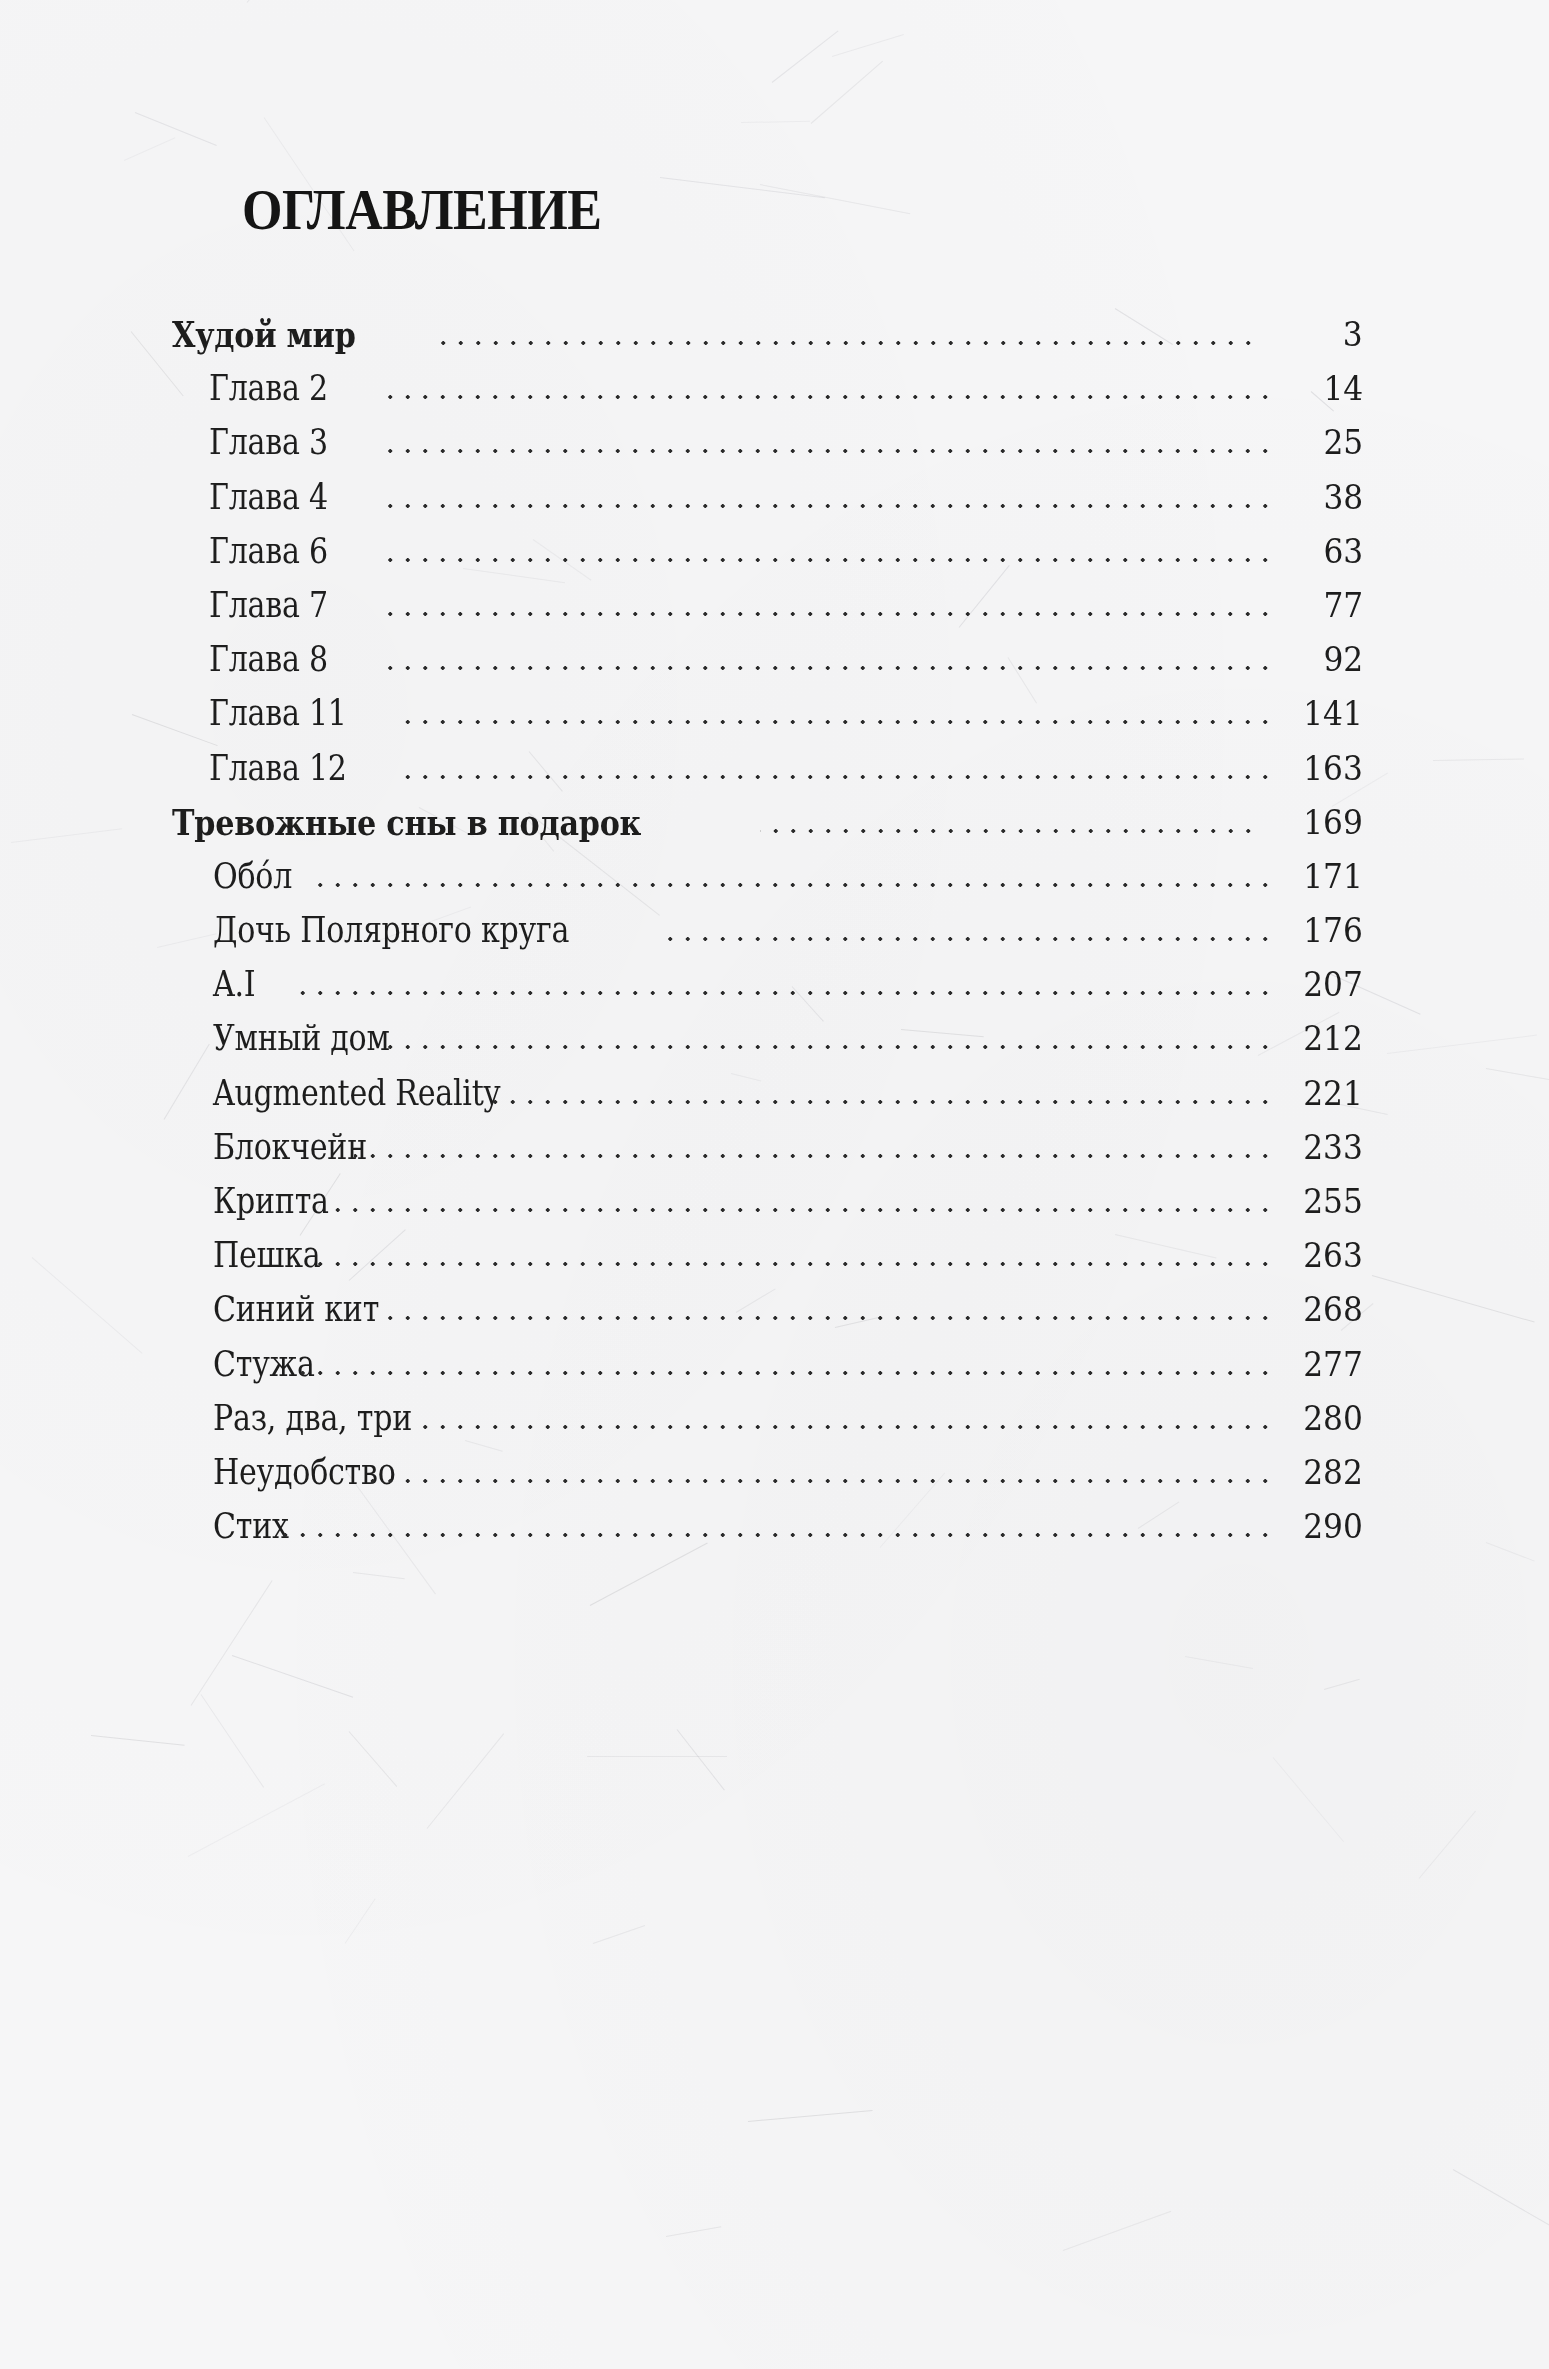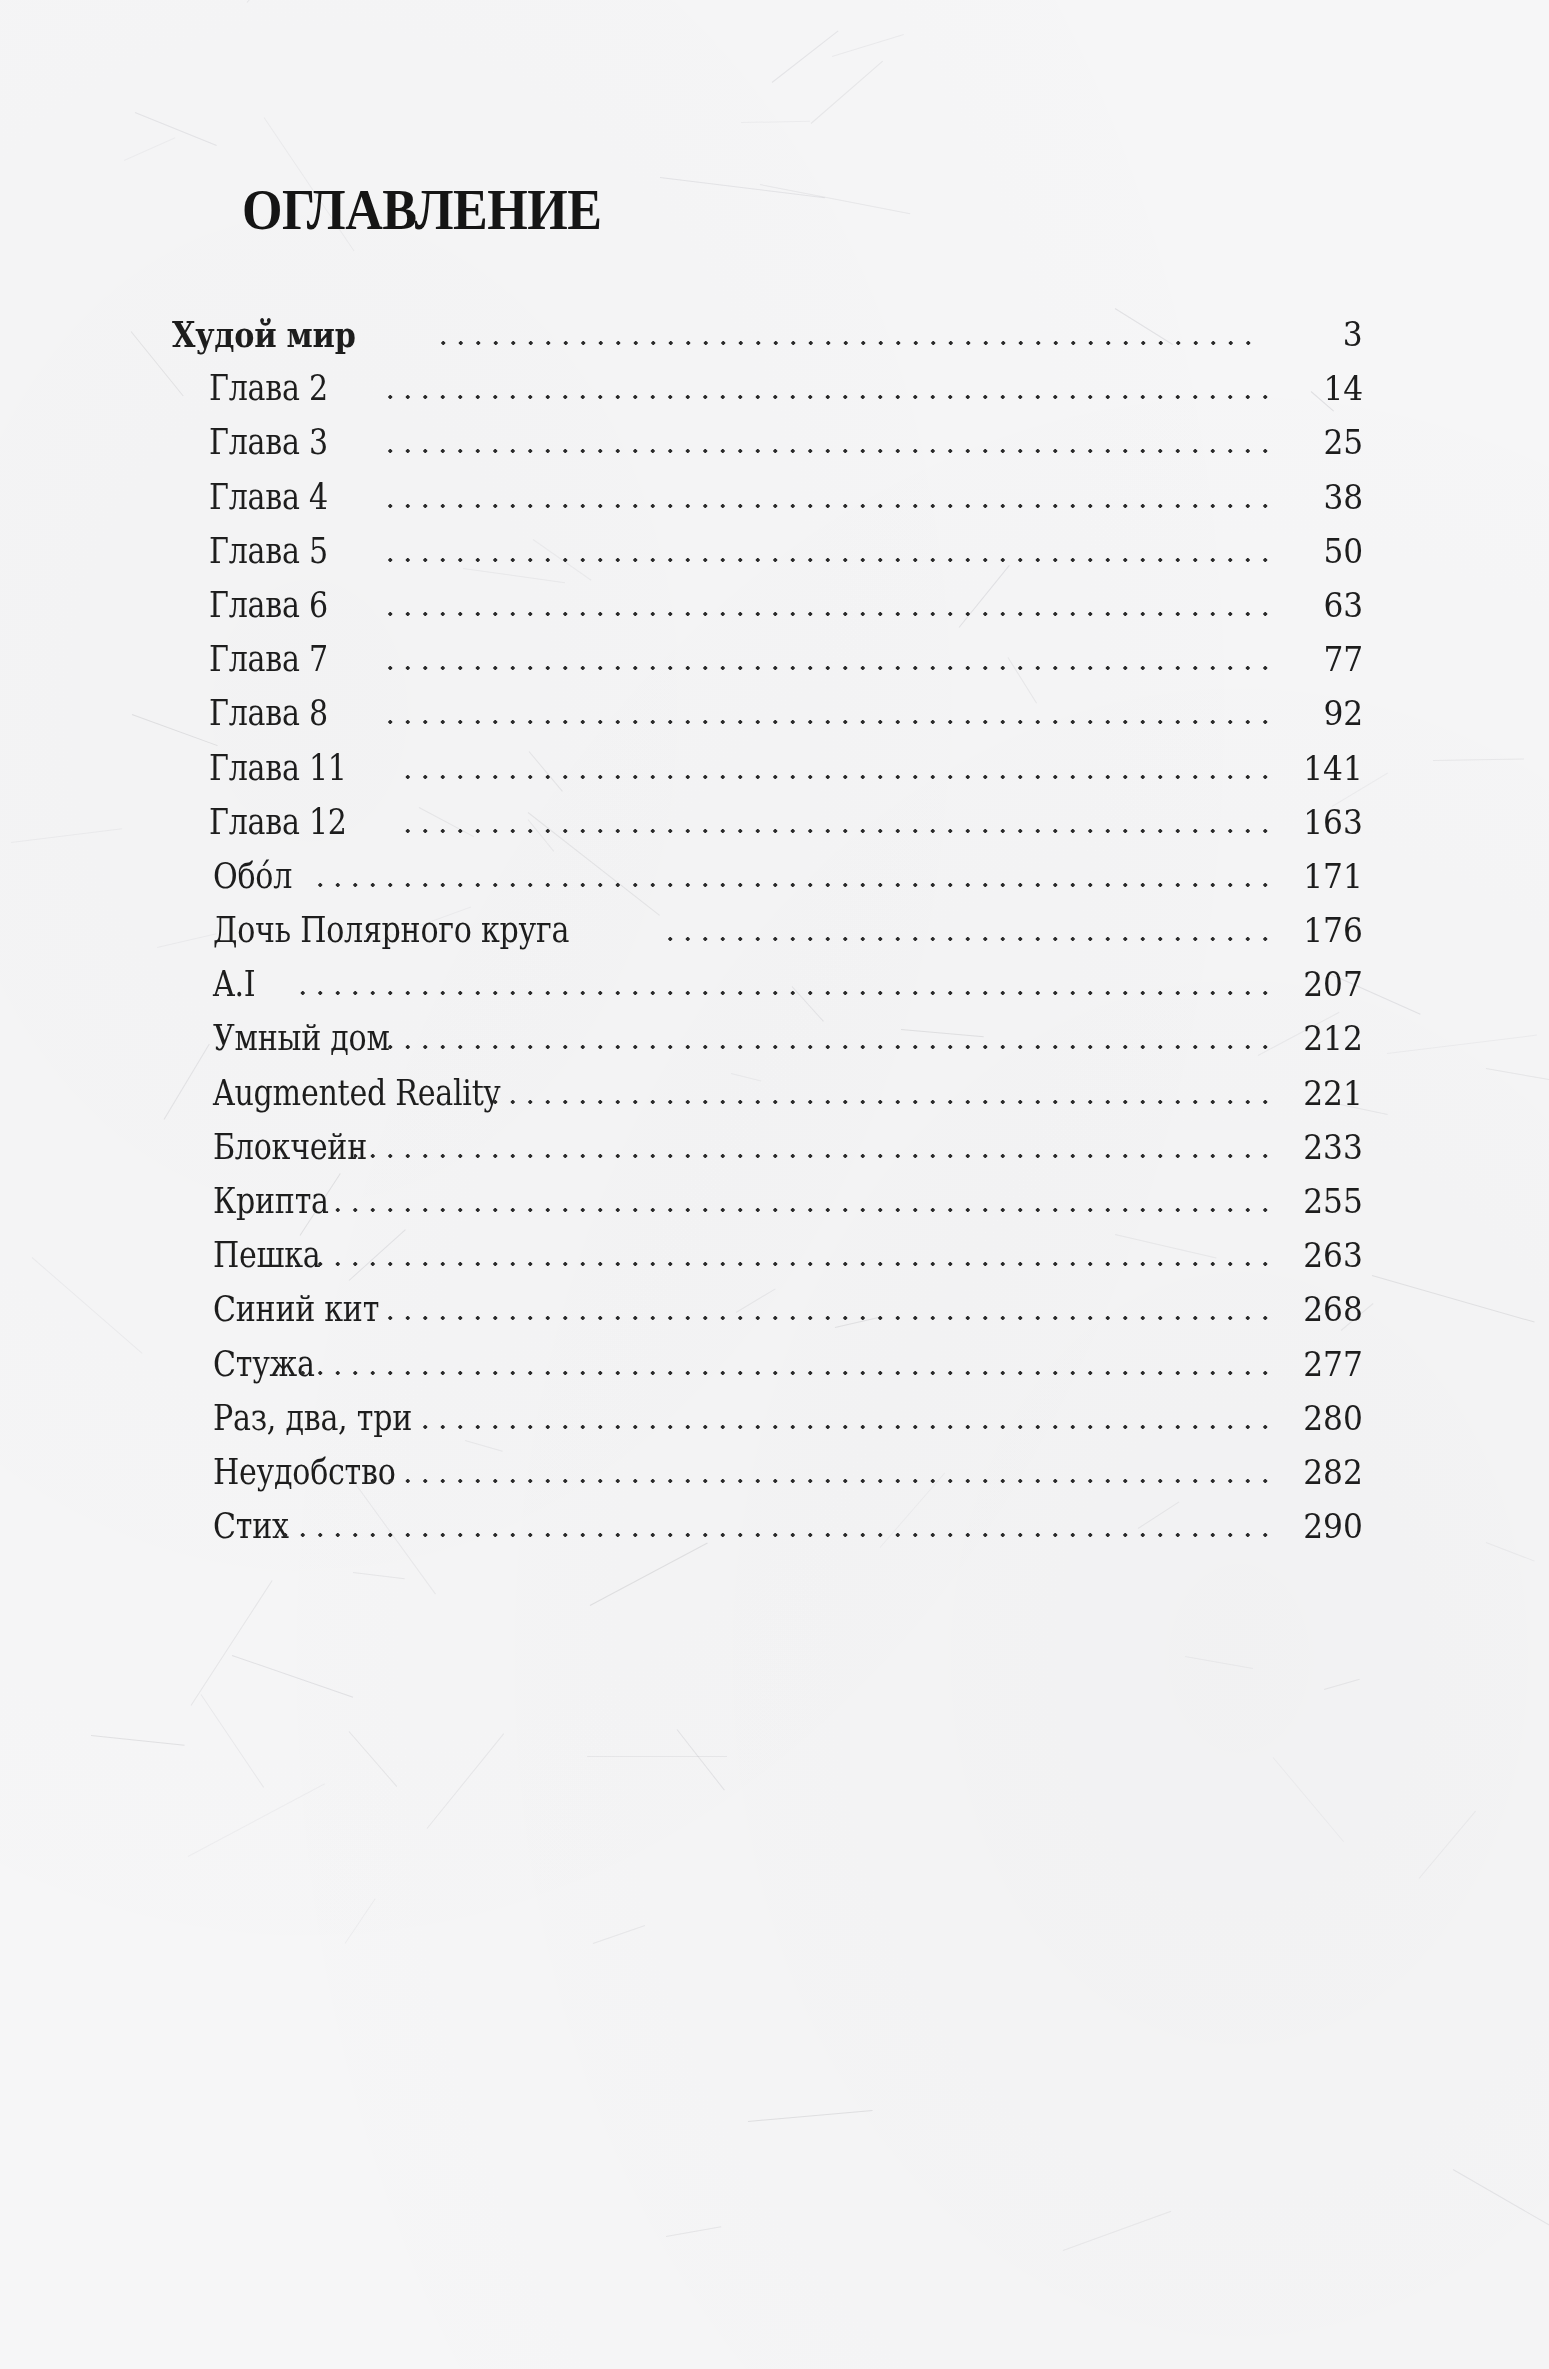--- a/index.html
+++ b/index.html
@@ -202,25 +202,20 @@
         <span class="label">Глава 3</span>
         <span class="leader" style="left: 378px; width: 896px;"></span>
         <span class="page-num">25</span>
       </li>
       <li class="toc-row chapter">
         <span class="label">Глава 4</span>
         <span class="leader" style="left: 378px; width: 896px;"></span>
         <span class="page-num">38</span>
       </li>
       <li class="toc-row chapter">
-        <span class="label">Глава 5</span>
-        <span class="leader" style="left: 378px; width: 896px;"></span>
-        <span class="page-num">50</span>
-      </li>
-      <li class="toc-row chapter">
         <span class="label">Глава 6</span>
         <span class="leader" style="left: 378px; width: 896px;"></span>
         <span class="page-num">63</span>
       </li>
       <li class="toc-row chapter">
         <span class="label">Глава 7</span>
         <span class="leader" style="left: 378px; width: 896px;"></span>
         <span class="page-num">77</span>
       </li>
       <li class="toc-row chapter">
@@ -231,20 +226,25 @@
       <li class="toc-row chapter">
         <span class="label">Глава 11</span>
         <span class="leader" style="left: 398px; width: 876px;"></span>
         <span class="page-num">141</span>
       </li>
       <li class="toc-row chapter">
         <span class="label">Глава 12</span>
         <span class="leader" style="left: 398px; width: 876px;"></span>
         <span class="page-num">163</span>
       </li>
+      <li class="toc-row section">
+        <span class="label">Тревожные сны в подарок</span>
+        <span class="leader" style="left: 760px; width: 497px;"></span>
+        <span class="page-num">169</span>
+      </li>
       <li class="toc-row story">
         <span class="label">Обóл</span>
         <span class="leader" style="left: 310px; width: 964px;"></span>
         <span class="page-num">171</span>
       </li>
       <li class="toc-row story">
         <span class="label">Дочь Полярного круга</span>
         <span class="leader" style="left: 664px; width: 610px;"></span>
         <span class="page-num">176</span>
       </li>

